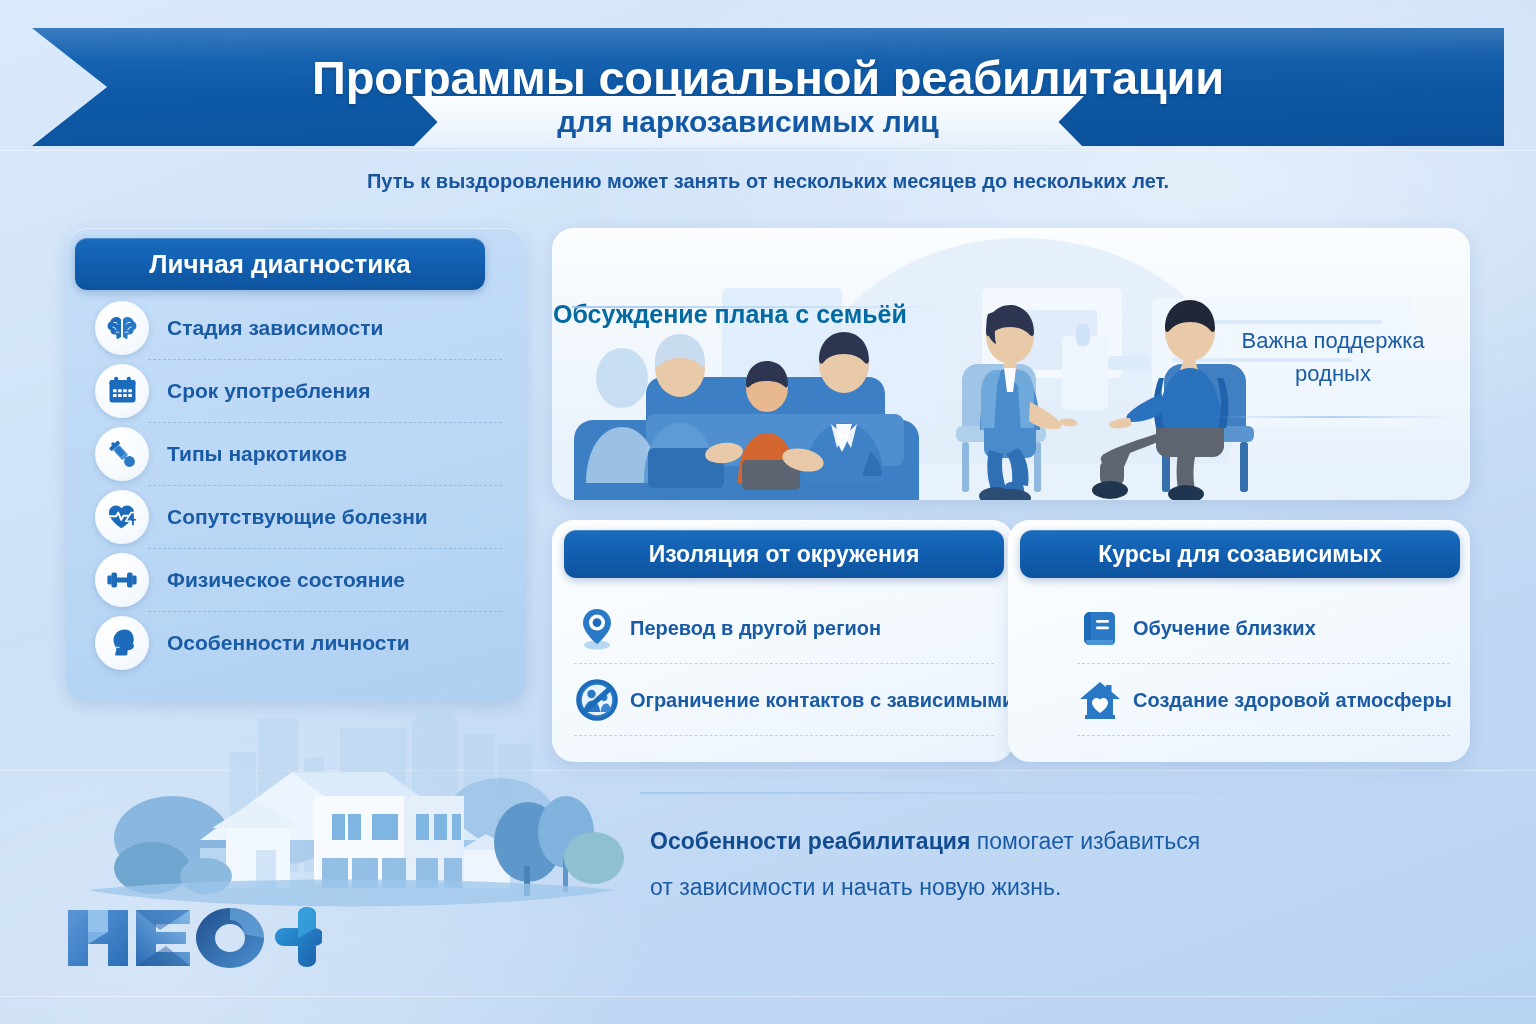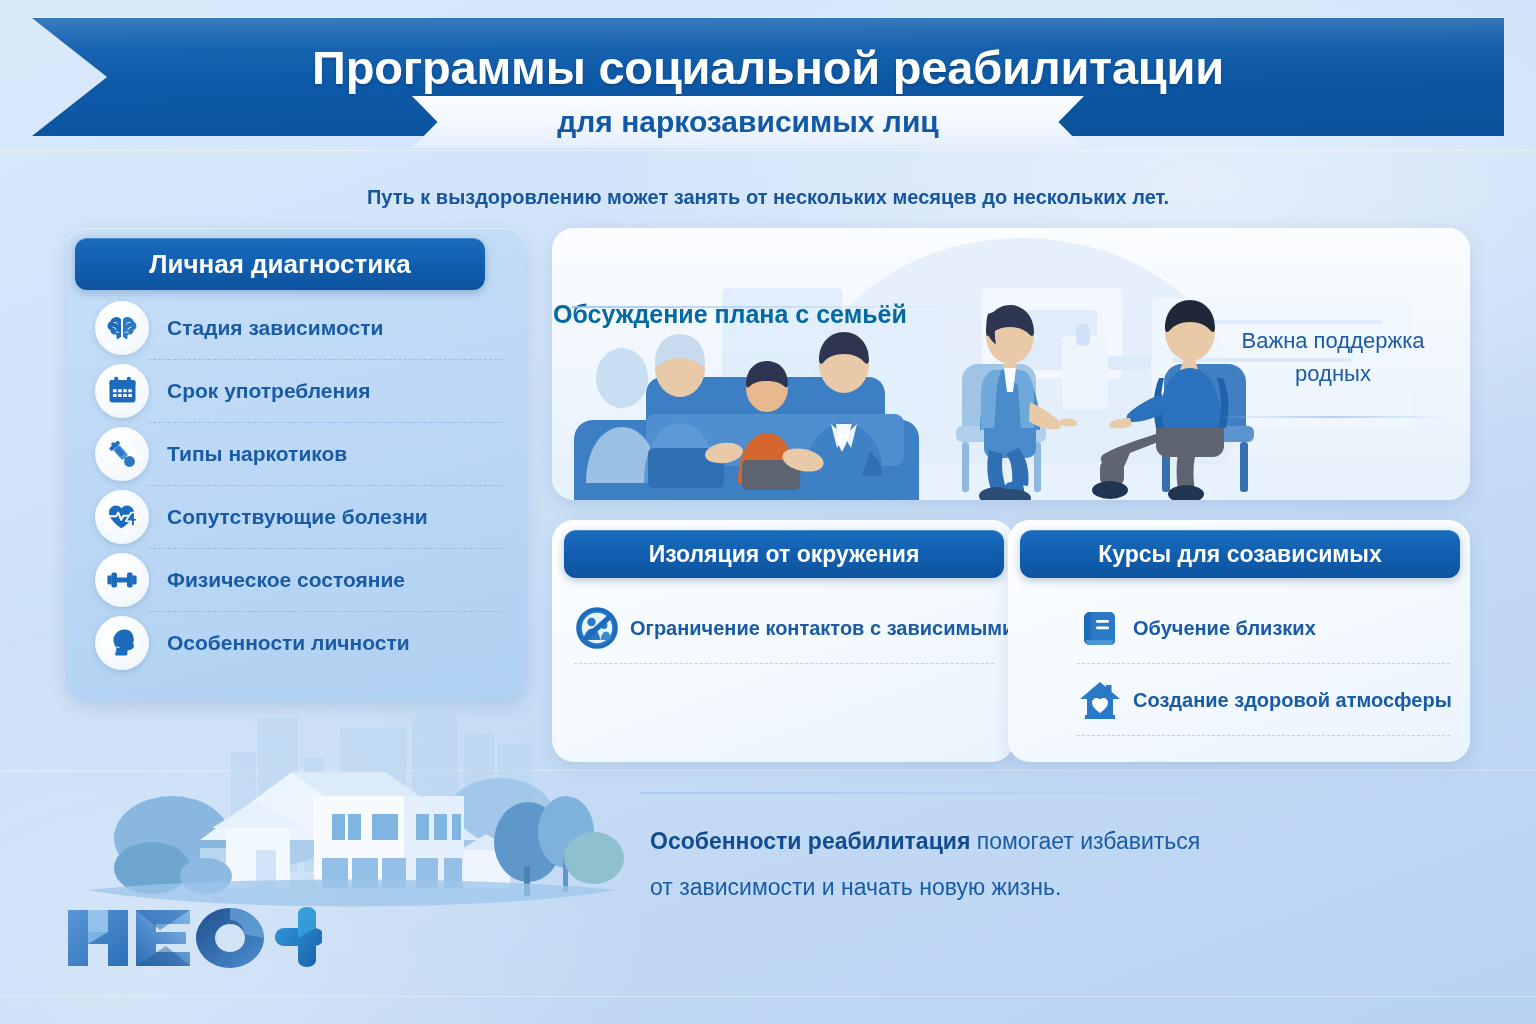--- a/index.html
+++ b/index.html
@@ -27,21 +27,21 @@
       radial-gradient(ellipse 700px 500px at 10% 95%, rgba(255,255,255,0.30), rgba(255,255,255,0) 72%);
     pointer-events: none;
     z-index: 1;
   }
 
   .stage { position: absolute; inset: 0; z-index: 2; }
 
   
   .header-wrap {
     position: absolute;
-    left: 0; top: 18px;
+    left: 0; top: 28px;
     width: 1536px; height: 118px;
   }
   .ribbon {
     position: absolute;
     left: 32px; top: 0;
     width: 1472px; height: 118px;
     background: linear-gradient(178deg, #1363b4 0%, #0e5aa8 42%, #0b5099 100%);
     clip-path: polygon(0 0, 100% 0, 100% 100%, 0 100%, 5.1% 50%);
     box-shadow: 0 3px 10px rgba(20,70,130,0.22);
   }
@@ -82,21 +82,21 @@
     display: flex; align-items: center; justify-content: center;
     font-size: 30px;
     font-weight: bold;
     color: #1358a5;
     white-space: nowrap;
   }
 
   
   .lead {
     position: absolute;
-    left: 0; top: 186px;
+    left: 0; top: 170px;
     width: 1536px;
     text-align: center;
     font-size: 20px;
     font-weight: bold;
     color: #17569f;
     white-space: nowrap;
   }
 
   
   .panel {
@@ -497,20 +497,31 @@
     </svg>
   </div>
   <div class="main-title">Обсуждение плана с семьёй</div>
   <div class="main-title-rule"></div>
   <div class="main-caption">Важна поддержка родных</div>
   <div class="caption-rule"></div>
 
   <div class="panel panel-sub left"></div>
   <div class="pill pill-sub left">Изоляция от окружения</div>
   <div class="sub-list left">
+    <div class="sub-row">
+      <span class="sub-icon">
+        <svg width="42" height="44" viewBox="0 0 42 44" aria-hidden="true">
+          <ellipse cx="21" cy="39" rx="13" ry="4.5" fill="#b7d6ef"></ellipse>
+          <path d="M21 3c-7.7 0-14 6.2-14 13.9C7 26.6 21 38 21 38s14-11.4 14-21.1C35 9.2 28.7 3 21 3z" fill="#2a79c7"></path>
+          <circle cx="21" cy="16.6" r="8" fill="#ffffff"></circle>
+          <circle cx="21" cy="16.6" r="4.4" fill="#1d6cbb"></circle>
+        </svg>
+      </span>
+      <span class="sub-label">Перевод в другой регион</span>
+    </div>
     <div class="sub-row">
       <span class="sub-icon">
         <svg width="44" height="44" viewBox="0 0 44 44" aria-hidden="true">
           <circle cx="22" cy="22" r="19" fill="#2a79c7"></circle>
           <circle cx="22" cy="22" r="15.2" fill="#e9f3fc"></circle>
           <circle cx="16.5" cy="16" r="4.2" fill="#2a79c7"></circle>
           <circle cx="29" cy="19.5" r="3.4" fill="#2a79c7"></circle>
           <path d="M8.5 34c1-7 4.4-11.5 8.6-11.5 4.2 0 7.2 4.5 8.2 11.5z" fill="#2a79c7"></path>
           <path d="M25.5 34c.6-5.2 2.8-8.6 5.6-8.6 2.6 0 4.6 3.4 5.2 8.6z" fill="#3d87d0"></path>
           <rect x="5" y="19.6" width="34" height="5.2" rx="2.6" fill="#1d6cbb" transform="rotate(-42 22 22)"></rect>

